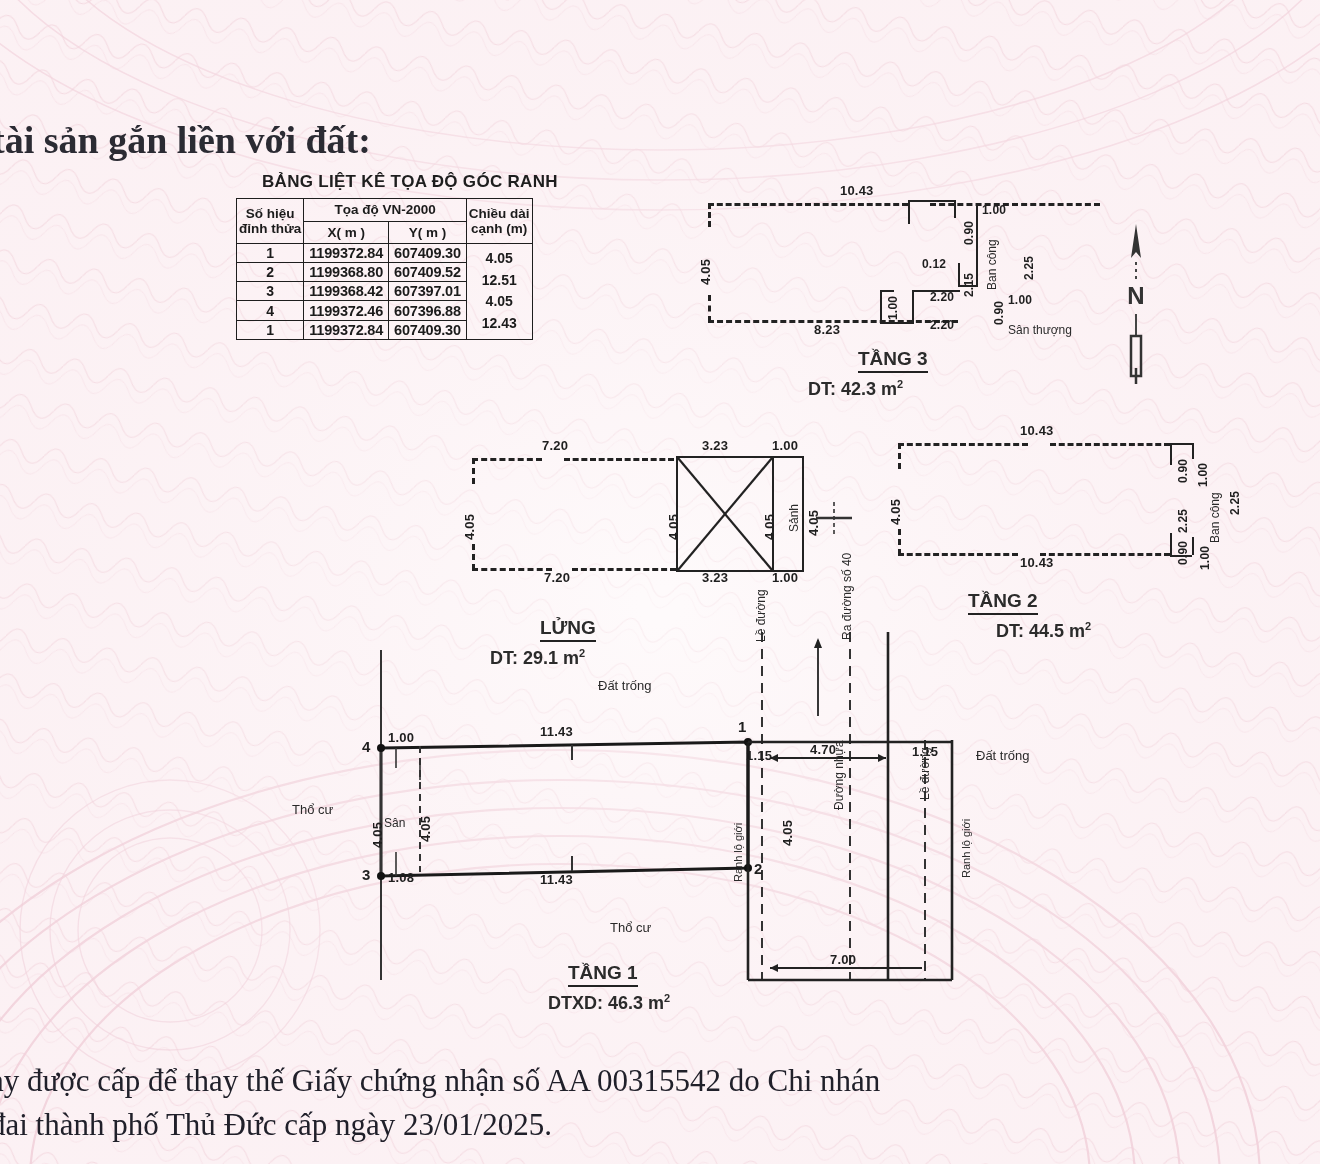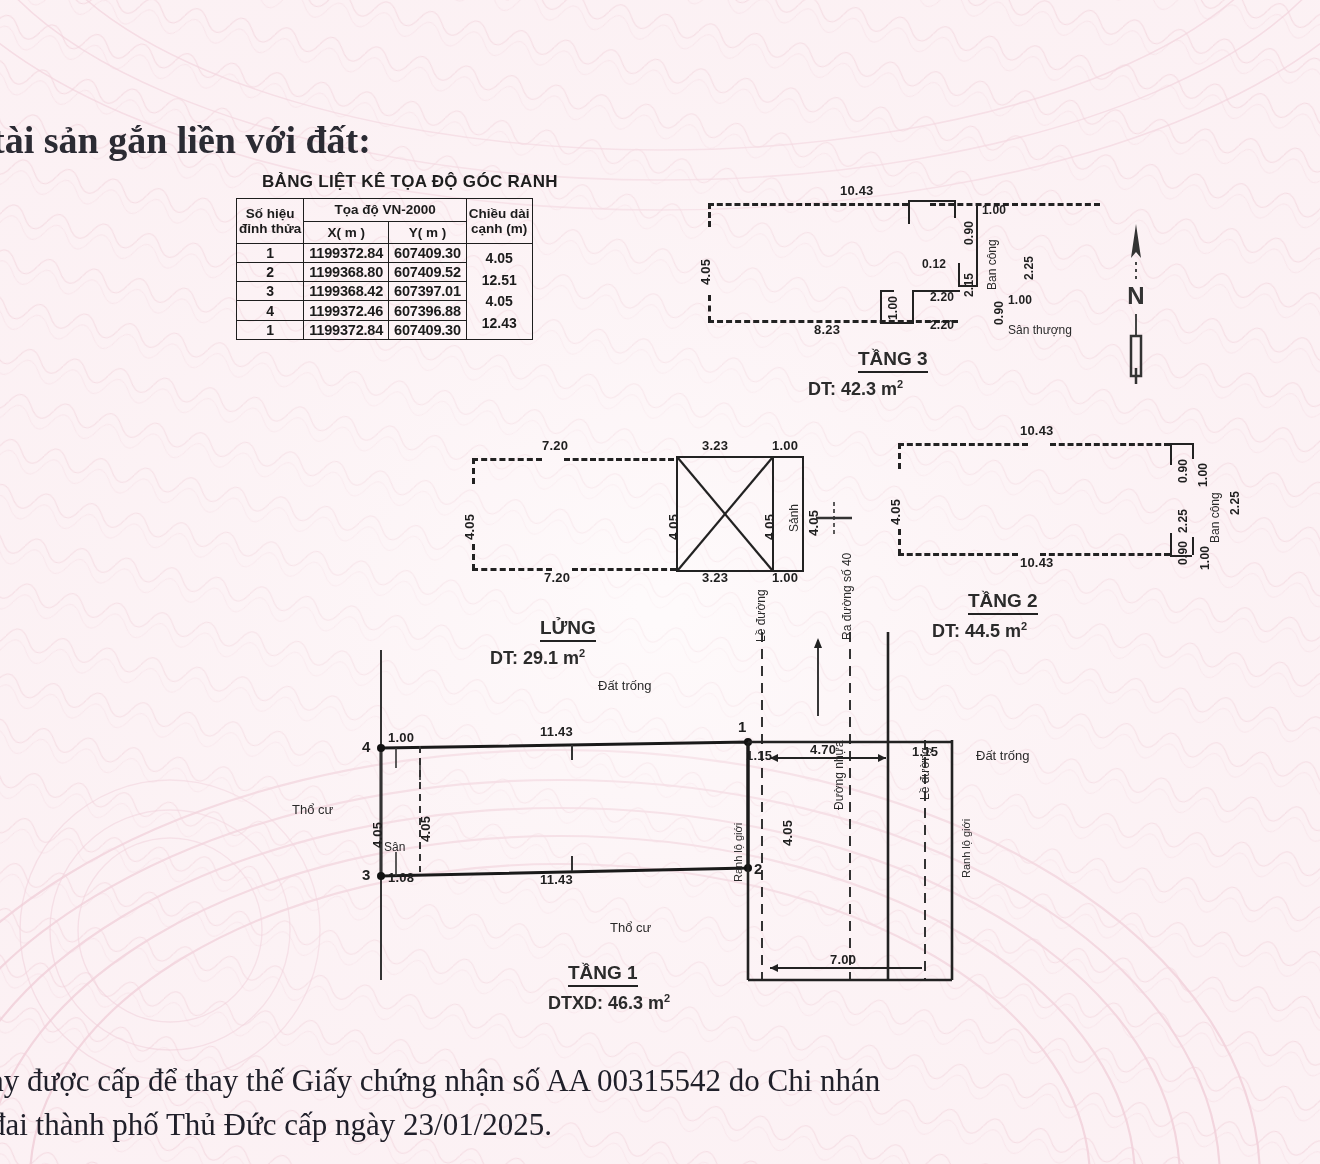--- a/index.html
+++ b/index.html
@@ -224,21 +224,21 @@
   <div class="dim abs rot90" style="left:8px;top:100px;">4.05</div>
   <div class="dim sm abs rot90" style="left:296px;top:58px;">0.90</div>
   <div class="dim sm abs rot90" style="left:316px;top:62px;">1.00</div>
   <div class="dim sm abs rot90" style="left:296px;top:108px;">2.25</div>
   <div class="dim sm abs rot90" style="left:348px;top:90px;">2.25</div>
   <div class="dim sm abs rot90" style="left:296px;top:140px;">0.90</div>
   <div class="dim sm abs rot90" style="left:318px;top:145px;">1.00</div>
   <div class="lbl abs rot90" style="left:328px;top:118px;font-size:12px;">Ban công</div>
 </div>
 <div class="plan-title" style="left:968px;top:590px;">TẦNG 2</div>
-<div class="plan-area" style="left:932px;top:620px;z-index:3;">
+<div class="plan-area" style="left:996px;top:620px;z-index:3;">
   <span>DT: 44.5 m</span><sup>2</sup>
 </div>
 
 <div class="abs" style="left:454px;top:440px;width:400px;height:160px;z-index:2;">
   <div class="dash-h" style="left:18px;top:18px;width:70px;"></div>
   <div class="dash-h" style="left:110px;top:18px;width:110px;"></div>
   <div class="dash-h" style="left:18px;top:128px;width:80px;"></div>
   <div class="dash-h" style="left:118px;top:128px;width:104px;"></div>
   <div class="dash-v" style="left:18px;top:18px;height:26px;"></div>
   <div class="dash-v" style="left:18px;top:104px;height:26px;"></div>
@@ -334,21 +334,21 @@
   <div class="dim abs" style="left:48px;top:110px;">1.00</div>
   <div class="dim abs" style="left:48px;top:250px;">1.08</div>
   <div class="dim abs rot90" style="left:30px;top:228px;">4.05</div>
   <div class="dim abs rot90" style="left:78px;top:222px;">4.05</div>
   <div class="dim abs rot90" style="left:440px;top:226px;">4.05</div>
   <div class="dim abs" style="left:406px;top:128px;">1.15</div>
   <div class="dim abs" style="left:572px;top:124px;">1.15</div>
   <div class="dim abs" style="left:470px;top:122px;">4.70</div>
   <div class="dim abs" style="left:490px;top:332px;">7.00</div>
 
-  <div class="lbl abs" style="left:44px;top:196px;font-size:12px;margin-top:24px;">Sân</div>
+  <div class="lbl abs" style="left:44px;top:196px;font-size:12px;">Sân</div>
   <div class="lbl abs" style="left:258px;top:58px;">Đất trống</div>
   <div class="lbl abs" style="left:270px;top:300px;">Thổ cư</div>
   <div class="lbl abs" style="left:-48px;top:182px;">Thổ cư</div>
   <div class="lbl abs" style="left:636px;top:128px;">Đất trống</div>
   <div class="lbl abs rot90" style="left:414px;top:22px;font-size:12px;">Lề đường</div>
   <div class="lbl abs rot90" style="left:500px;top:20px;font-size:12px;">Ra đường số 40</div>
   <div class="lbl abs rot90" style="left:492px;top:190px;font-size:12px;">Đường nhựa</div>
   <div class="lbl abs rot90" style="left:578px;top:180px;font-size:12px;">Lề đường</div>
   <div class="lbl abs rot90" style="left:392px;top:262px;font-size:11px;">Ranh lộ giới</div>
   <div class="lbl abs rot90" style="left:620px;top:258px;font-size:11px;">Ranh lộ giới</div>

